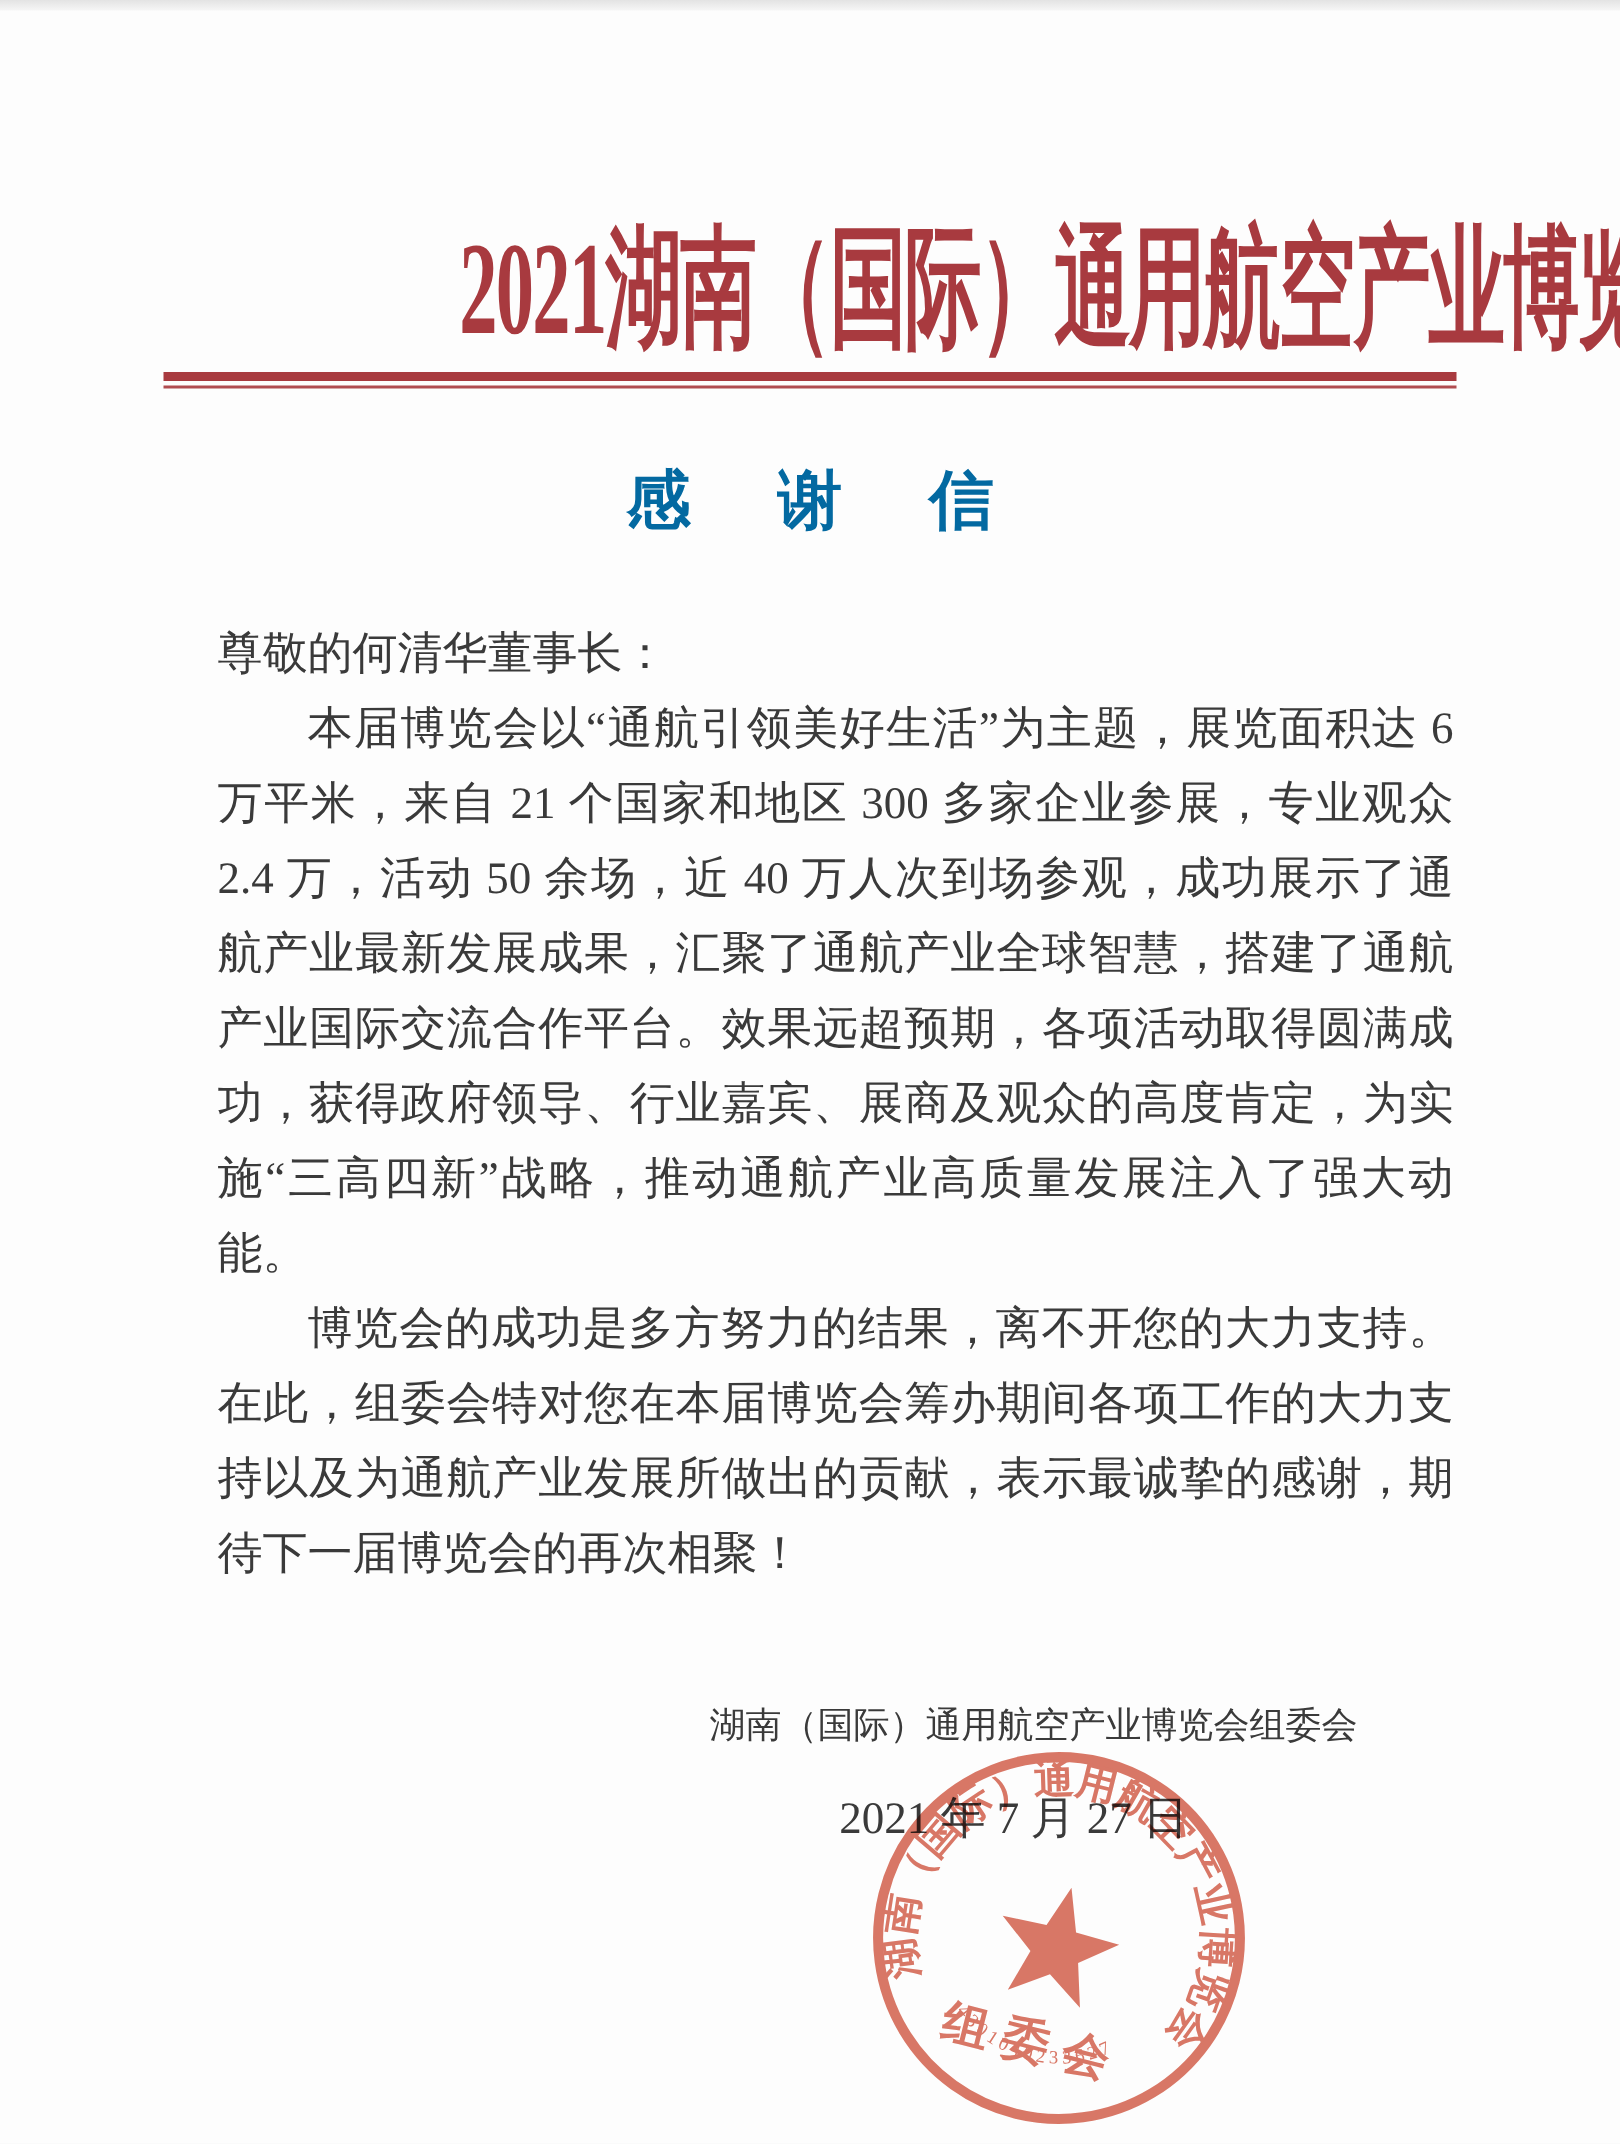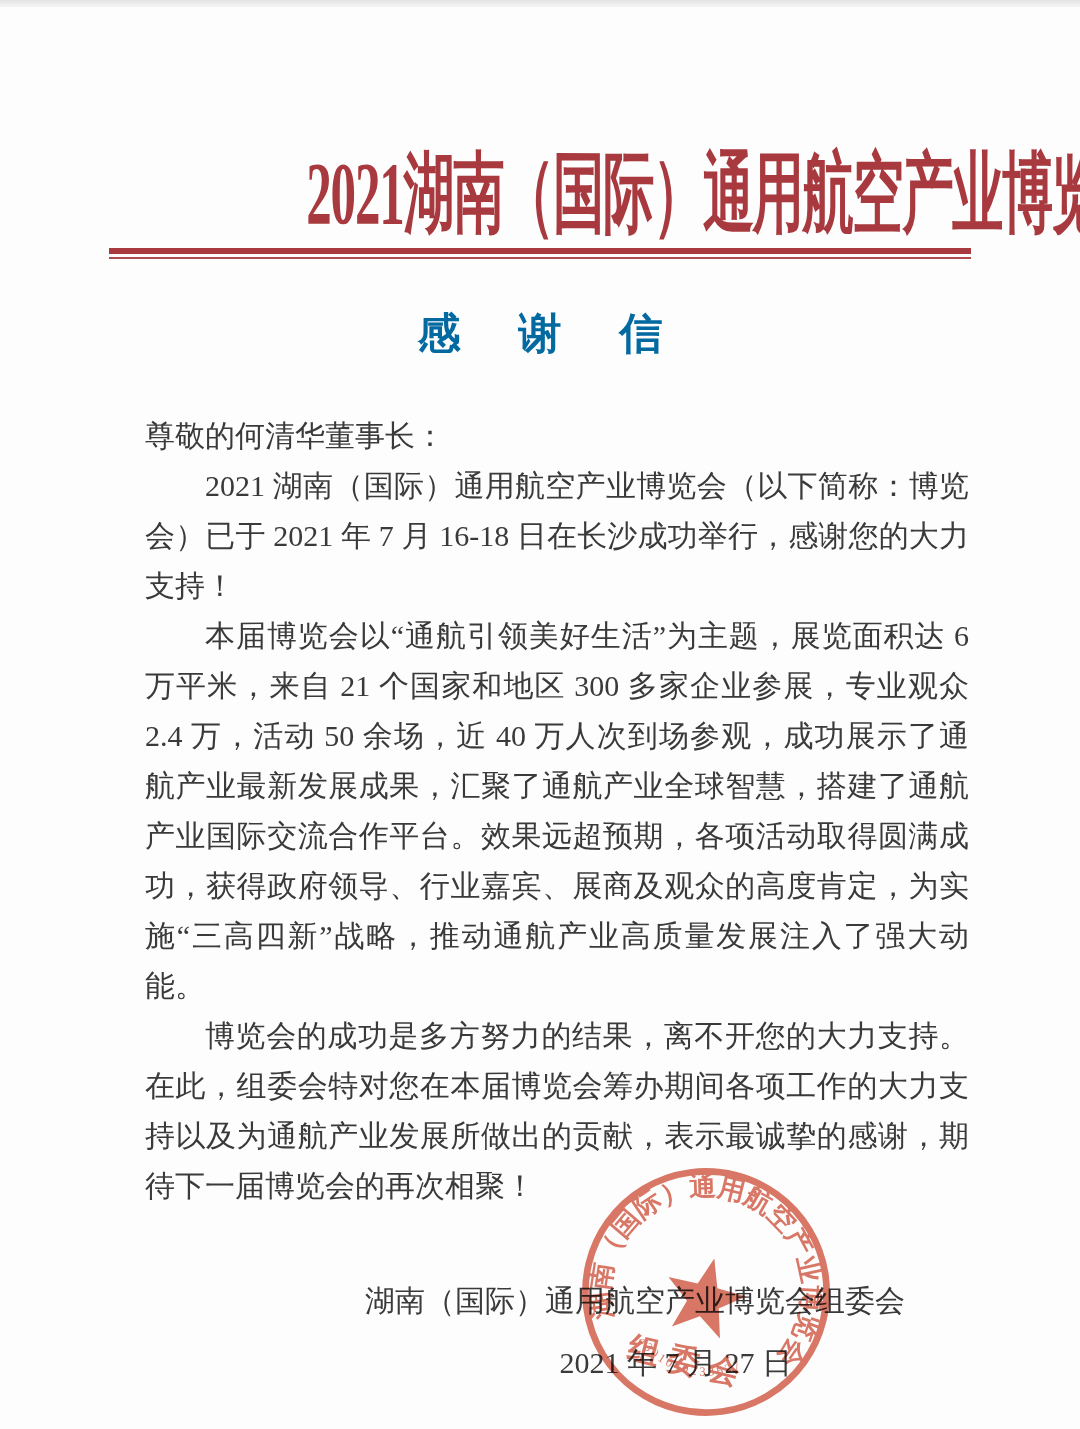--- a/index.html
+++ b/index.html
@@ -62,21 +62,21 @@
   }
   .letter-body p { margin: 0; }
   .salutation { text-indent: 0; }
   .para { text-indent: 2em; }
 
   
   .closing { position: relative; margin-top: 66px; }
   .signature {
     text-align: right;
     padding-right: 175px;
-    font-size: 30px;
+    font-size: 24px;
     color: #3a3a3a;
     line-height: 48px;
   }
   .date {
     text-align: right;
     padding-right: 288px;
     margin-top: 16px;
     font-size: 30px;
     color: #3a3a3a;
     line-height: 44px;
@@ -125,21 +125,20 @@
     <div class="rules">
       <div class="rule-thick"></div>
       <div class="rule-thin"></div>
     </div>
   </header>
 
   <h1 class="letter-title">感 谢 信</h1>
 
   <main class="letter-body">
     <p class="salutation">尊敬的何清华董事长：</p>
-    <p class="para">2021 湖南（国际）通用航空产业博览会（以下简称：博览会）已于 2021 年 7 月 16-18 日在长沙成功举行，感谢您的大力支持！</p>
     <p class="para">本届博览会以“通航引领美好生活”为主题，展览面积达 6 万平米，来自 21 个国家和地区 300 多家企业参展，专业观众 2.4 万，活动 50 余场，近 40 万人次到场参观，成功展示了通航产业最新发展成果，汇聚了通航产业全球智慧，搭建了通航产业国际交流合作平台。效果远超预期，各项活动取得圆满成功，获得政府领导、行业嘉宾、展商及观众的高度肯定，为实施“三高四新”战略，推动通航产业高质量发展注入了强大动能。</p>
     <p class="para">博览会的成功是多方努力的结果，离不开您的大力支持。在此，组委会特对您在本届博览会筹办期间各项工作的大力支持以及为通航产业发展所做出的贡献，表示最诚挚的感谢，期待下一届博览会的再次相聚！</p>
   </main>
 
   <div class="closing">
     <div class="signature">湖南（国际）通用航空产业博览会组委会</div>
     <div class="date">2021 年 7 月 27 日</div>
   </div>
 
   <svg class="seal" viewBox="0 0 280 280" aria-hidden="true">

